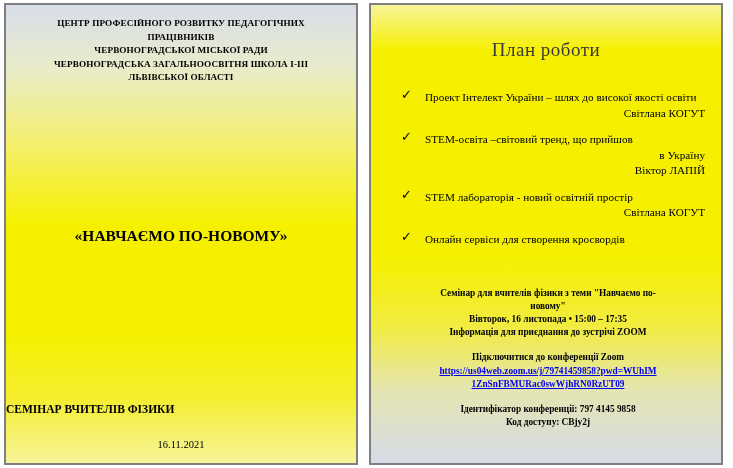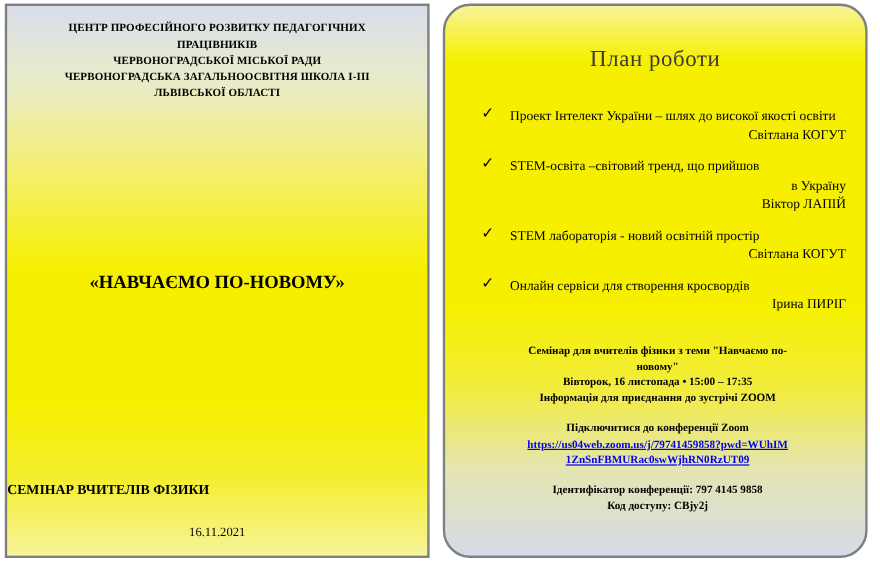--- a/index.html
+++ b/index.html
@@ -32,21 +32,20 @@
     width: 354px;
     height: 462px;
     margin: 3px 0 0 4px;
     background: linear-gradient(to bottom, #d8ddea 0%, #e9ecc9 14%, #f4ef6f 30%, #f6f000 48%, #f6f000 72%, #f4ee30 86%, #f7f49a 100%);
   }
   .slide-right {
     width: 354px;
     height: 462px;
     margin: 3px 0 0 11px;
     background: linear-gradient(to bottom, #f7f49a 0%, #f6f000 10%, #f6f000 55%, #f2ec40 70%, #e4e5b0 84%, #d6dbe8 100%);
-    border-radius: 23px;
   }
   .head-block {
     position: absolute;
     top: 12px;
     left: 0;
     width: 100%;
     text-align: center;
     font-size: 9.2px;
     font-weight: bold;
     line-height: 13.5px;
@@ -194,21 +193,20 @@
 
       <div class="bullet-row">
         <span class="check">✓</span>
         <span class="b-text">STEM лабораторія - новий освітній простір</span>
         <span class="b-author">Світлана КОГУТ</span>
       </div>
 
       <div class="bullet-row">
         <span class="check">✓</span>
         <span class="b-text">Онлайн сервіси для створення кросвордів</span>
-        <span class="b-author">Ірина ПИРІГ</span>
       </div>
 
     </div>
 
     <div class="info-block">
       <div>Семінар для вчителів фізики з теми "Навчаємо по-</div>
       <div>новому"</div>
       <div>Вівторок, 16 листопада  •  15:00 – 17:35</div>
       <div>Інформація для приєднання до зустрічі ZOOM</div>
       <div class="info-gap"></div>

